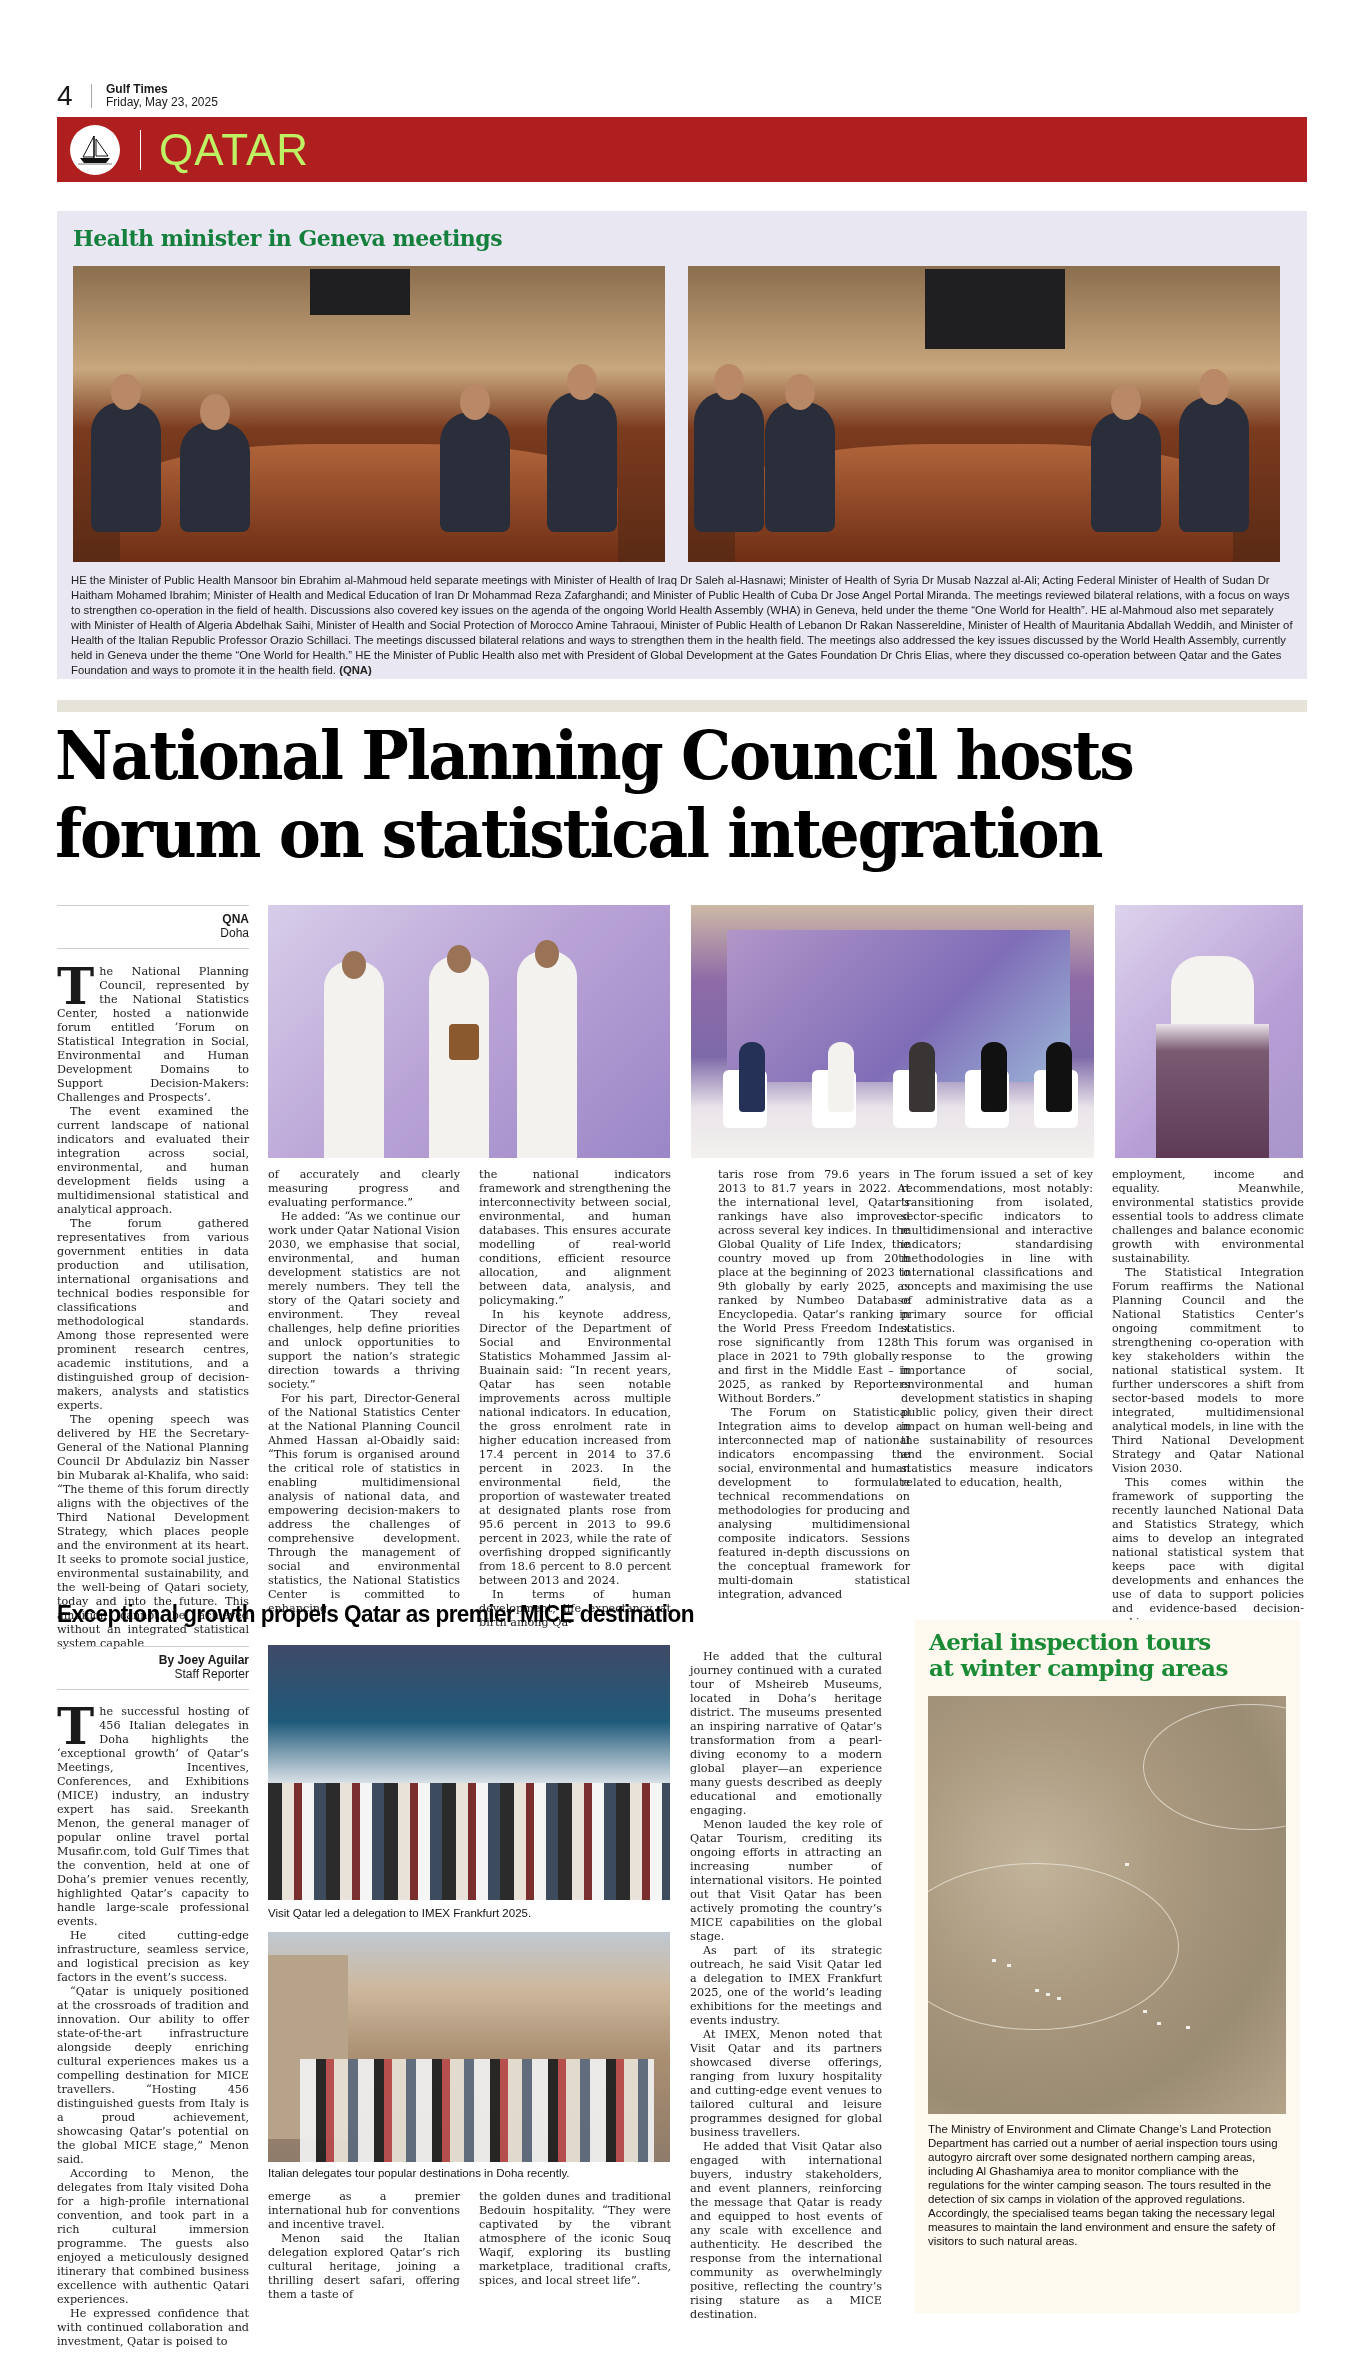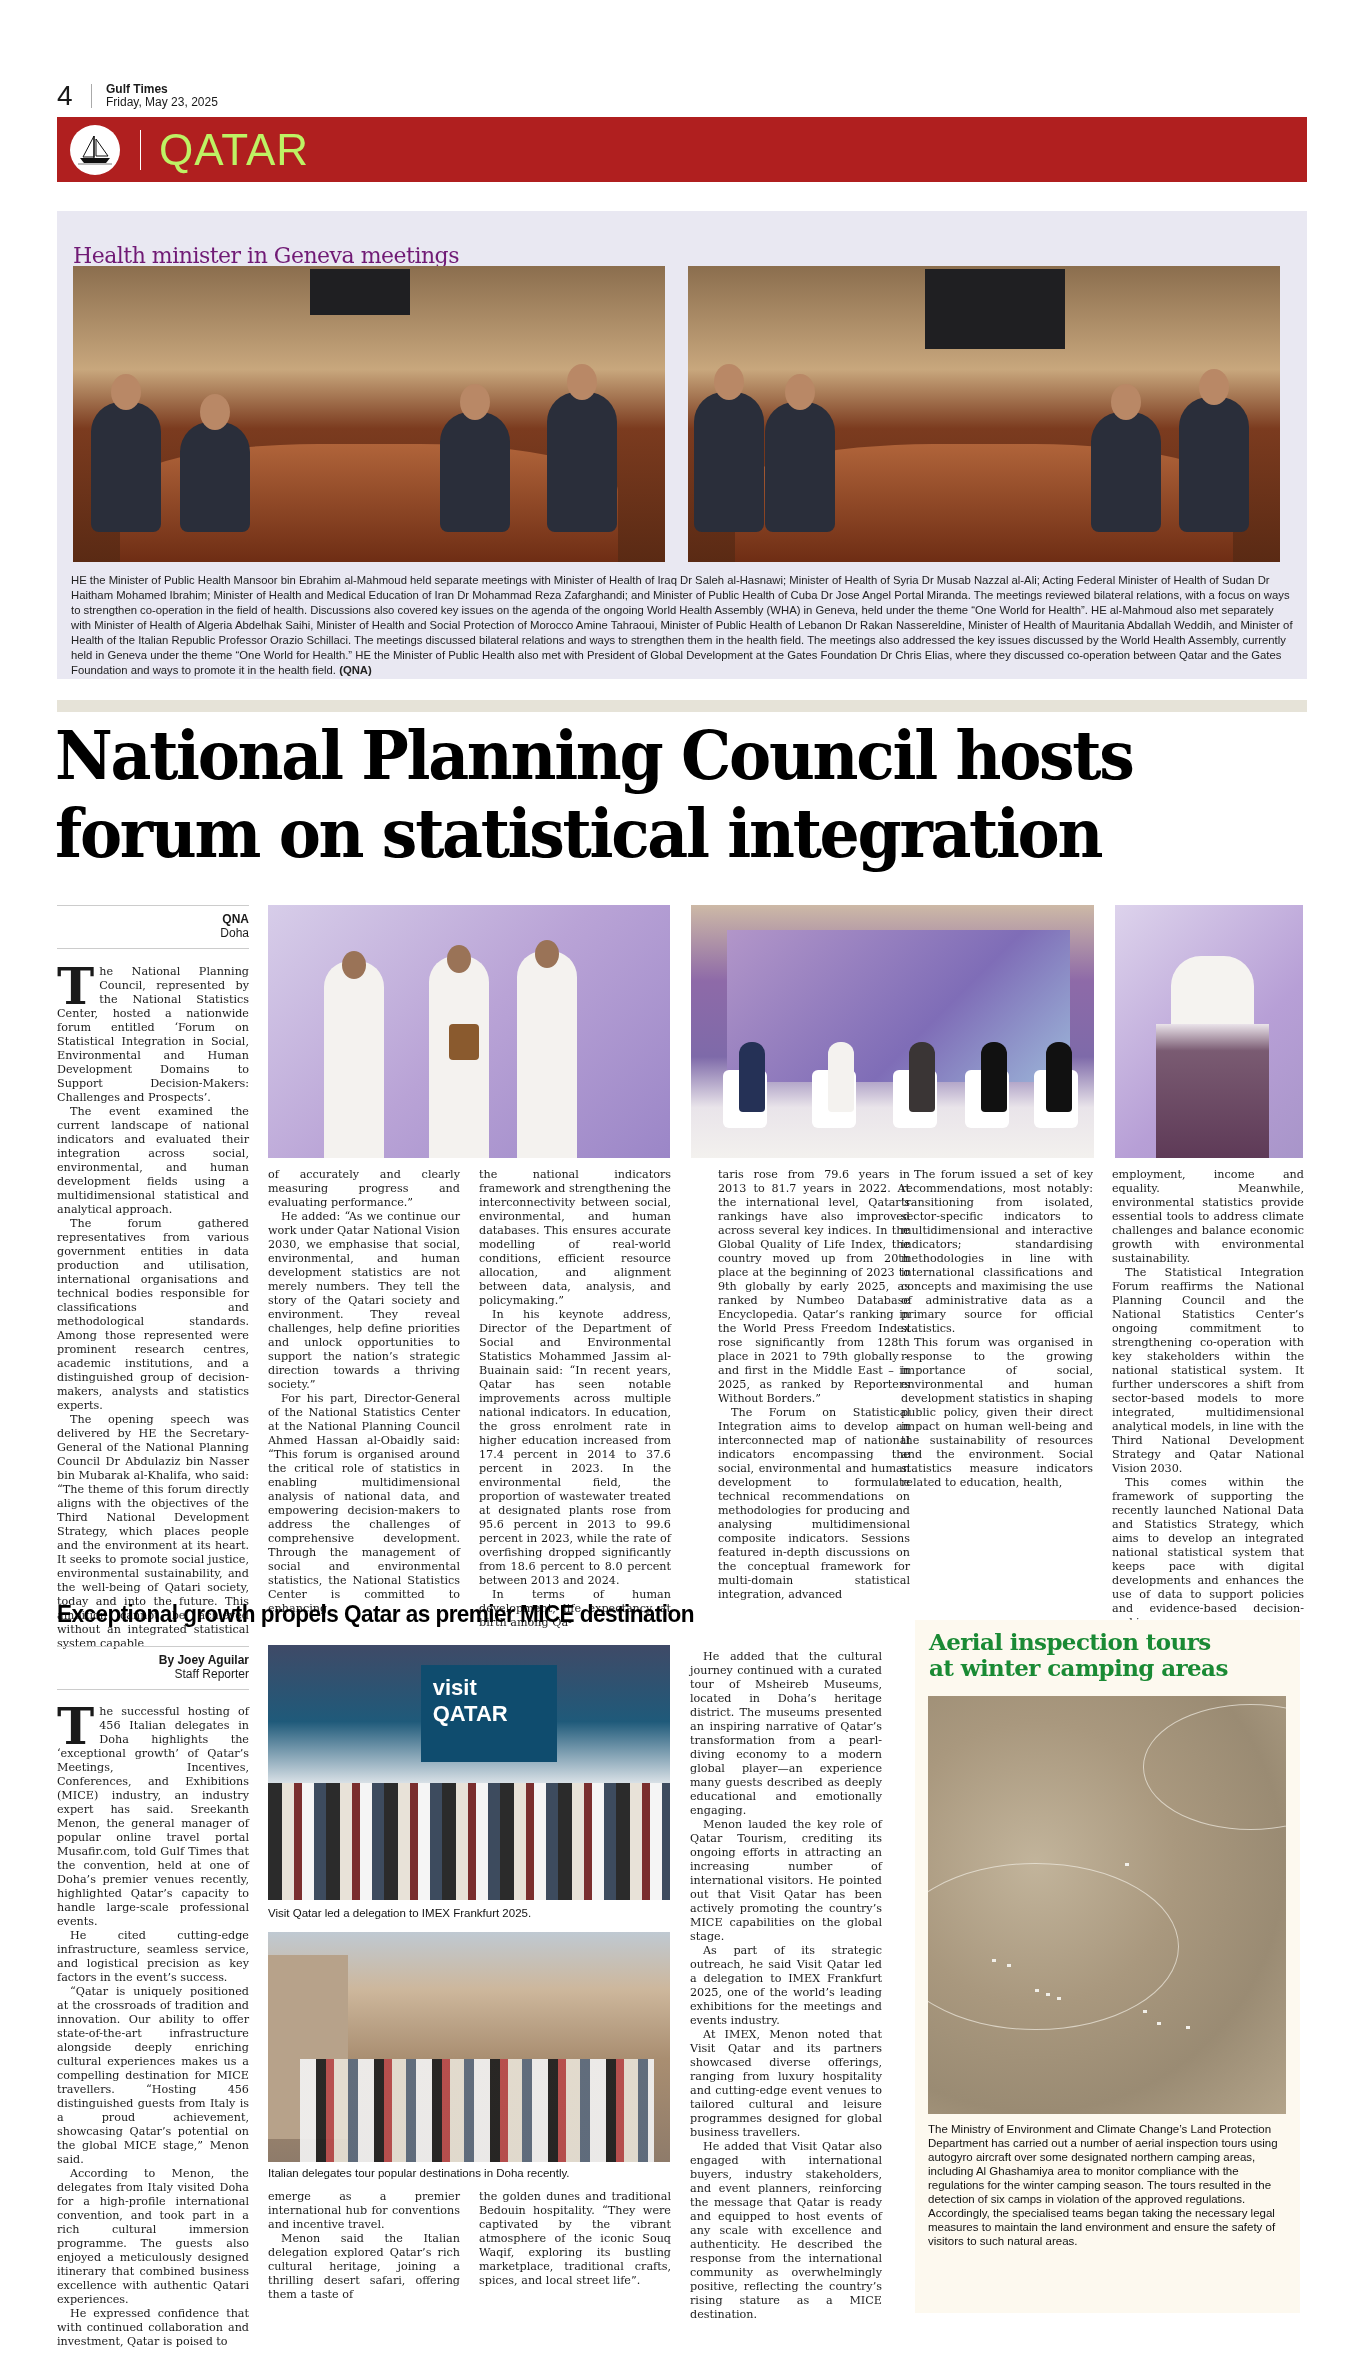--- a/index.html
+++ b/index.html
@@ -12,21 +12,21 @@
   .paper-info { font-family: "Liberation Sans", sans-serif; line-height: 1.1; }
   .paper-name { font-weight: bold; font-size: 12px; }
   .paper-date { font-size: 12px; }
 
   .section-bar { position: absolute; left: 57px; top: 117px; width: 1250px; height: 65px; background: #b01f1f; display: flex; align-items: center; padding-left: 13px; }
   .logo { width: 50px; height: 50px; border-radius: 50%; background: #fff; display: flex; align-items: center; justify-content: center; }
   .bar-divider { width: 1px; height: 40px; background: #fff; margin: 0 18px 0 20px; }
   .section-title { color: #bef264; font-family: "Liberation Sans", sans-serif; font-size: 44px; letter-spacing: 1px; font-weight: 300; }
 
   .health-box { position: absolute; left: 57px; top: 211px; width: 1250px; height: 468px; background: #e9e8f2; }
-  .health-title { position: absolute; left: 16px; top: 32px; font-family: "DejaVu Serif", serif; font-weight: normal; font-size: 22px; color: #701a75; letter-spacing: -0.5px; }
+  .health-title { position: absolute; left: 16px; top: 14px; font-family: "DejaVu Serif", serif; font-weight: bold; font-size: 22px; color: #15803d; letter-spacing: -0.5px; }
   .photo { position: absolute; overflow: hidden; }
   .ph-meeting { background: linear-gradient(180deg, #8b6e4e 0%, #c8a77d 35%, #7b3b1f 55%, #5a2a14 100%); }
   .ph-meeting .screen { position: absolute; width: 100px; height: 46px; background: #1f1f22; top: 3px; left: 40%; }
   .ph-meeting .table { position: absolute; left: 8%; right: 8%; bottom: 0; height: 40%; background: linear-gradient(180deg,#b0643a,#6e2d14); border-radius: 40% 40% 0 0; }
   .ph-meeting .person { position: absolute; bottom: 10%; width: 70px; height: 130px; background: #2a2e3a; border-radius: 30px 30px 8px 8px; }
   .ph-meeting .head { position: absolute; width: 30px; height: 36px; border-radius: 50%; background: #b98866; }
   .health-caption { position: absolute; left: 14px; top: 362px; width: 1222px; font-family: "Liberation Sans", sans-serif; font-size: 11.3px; line-height: 15px; color: #222; }
   .health-caption b { font-weight: bold; }
 
   .sep-band { position: absolute; left: 57px; top: 700px; width: 1250px; height: 12px; background: #e6e3d8; }
@@ -203,21 +203,20 @@
 
 <div class="col" style="left:57px; top:1705px; width:192px;">
   <p class="first"><span class="dropcap">T</span><span>he successful hosting of 456 Italian delegates in Doha highlights the ‘exceptional growth’ of Qatar’s Meetings, Incentives, Conferences, and Exhibitions (MICE) industry, an industry expert has said. Sreekanth Menon, the general manager of popular online travel portal Musafir.com, told Gulf Times that the convention, held at one of Doha’s premier venues recently, highlighted Qatar’s capacity to handle large-scale professional events.</span></p>
   <p>He cited cutting-edge infrastructure, seamless service, and logistical precision as key factors in the event’s success.</p>
   <p>“Qatar is uniquely positioned at the crossroads of tradition and innovation. Our ability to offer state-of-the-art infrastructure alongside deeply enriching cultural experiences makes us a compelling destination for MICE travellers. “Hosting 456 distinguished guests from Italy is a proud achievement, showcasing Qatar’s potential on the global MICE stage,” Menon said.</p>
   <p>According to Menon, the delegates from Italy visited Doha for a high-profile international convention, and took part in a rich cultural immersion programme. The guests also enjoyed a meticulously designed itinerary that combined business excellence with authentic Qatari experiences.</p>
   <p>He expressed confidence that with continued collaboration and investment, Qatar is poised to</p>
 </div>
 
 <div class="photo ph-imex" style="left:268px; top:1645px; width:402px; height:255px;">
-  <div class="visit-sign"><span style="font-size:22px; font-weight:bold;">visit QATAR</span></div>
   <div class="crowd"></div>
 </div>
 <div class="pcaption" style="left:268px; top:1906px; width:402px;">Visit Qatar led a delegation to IMEX Frankfurt 2025.</div>
 
 <div class="photo ph-souq" style="left:268px; top:1932px; width:402px; height:230px;">
   <div class="wall"></div>
   <div class="crowd"></div>
 </div>
 <div class="pcaption" style="left:268px; top:2166px; width:402px;">Italian delegates tour popular destinations in Doha recently.</div>
 

